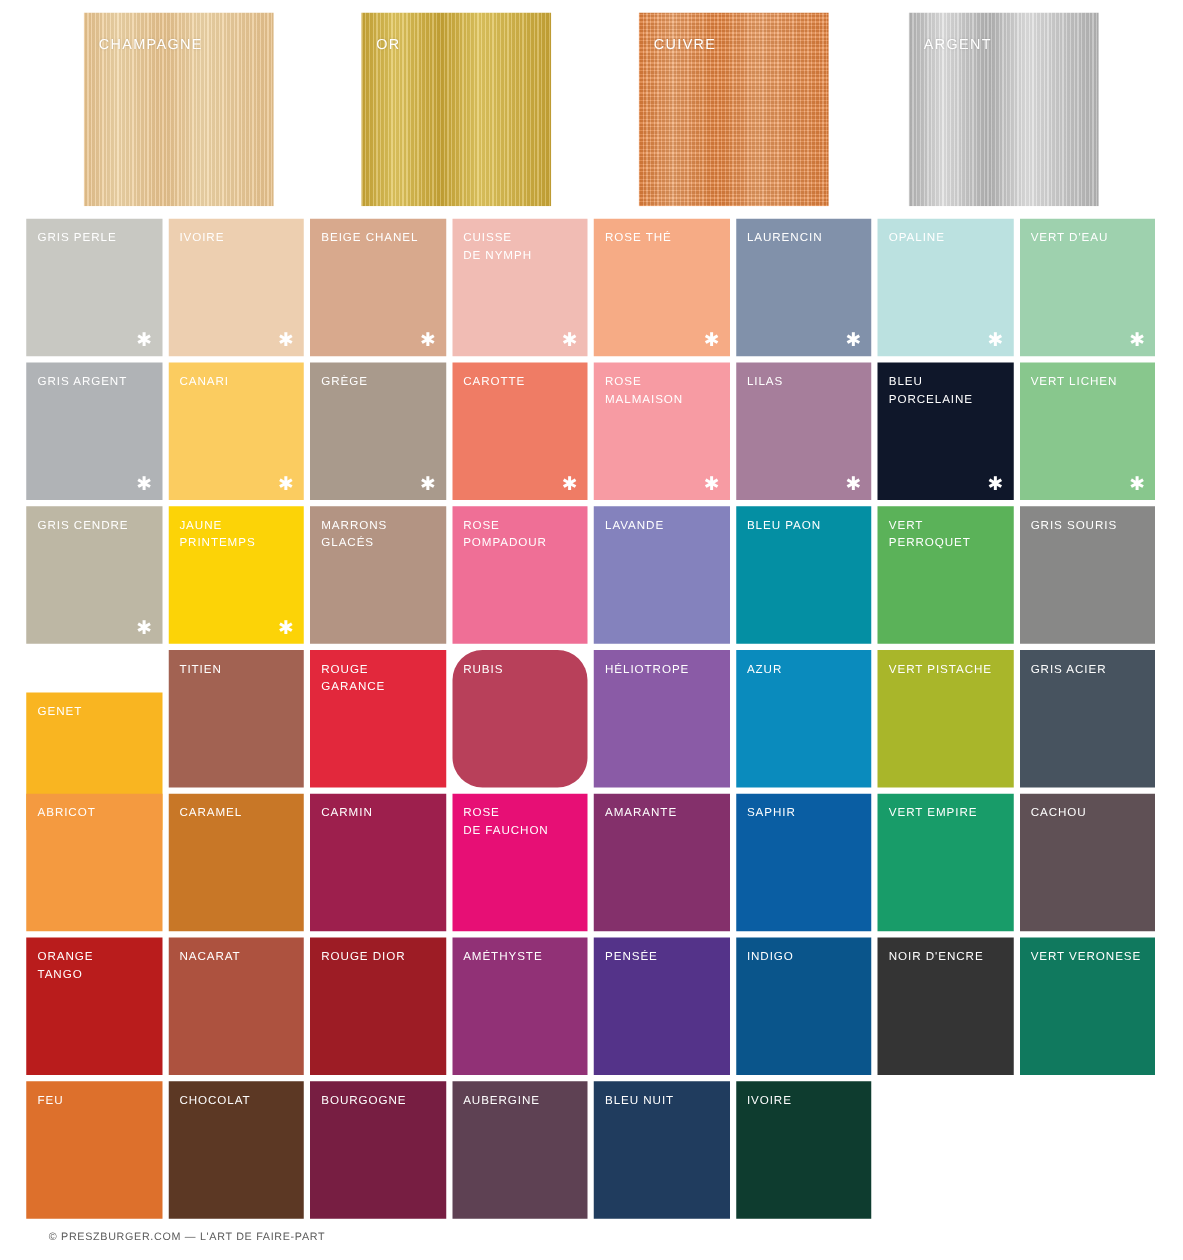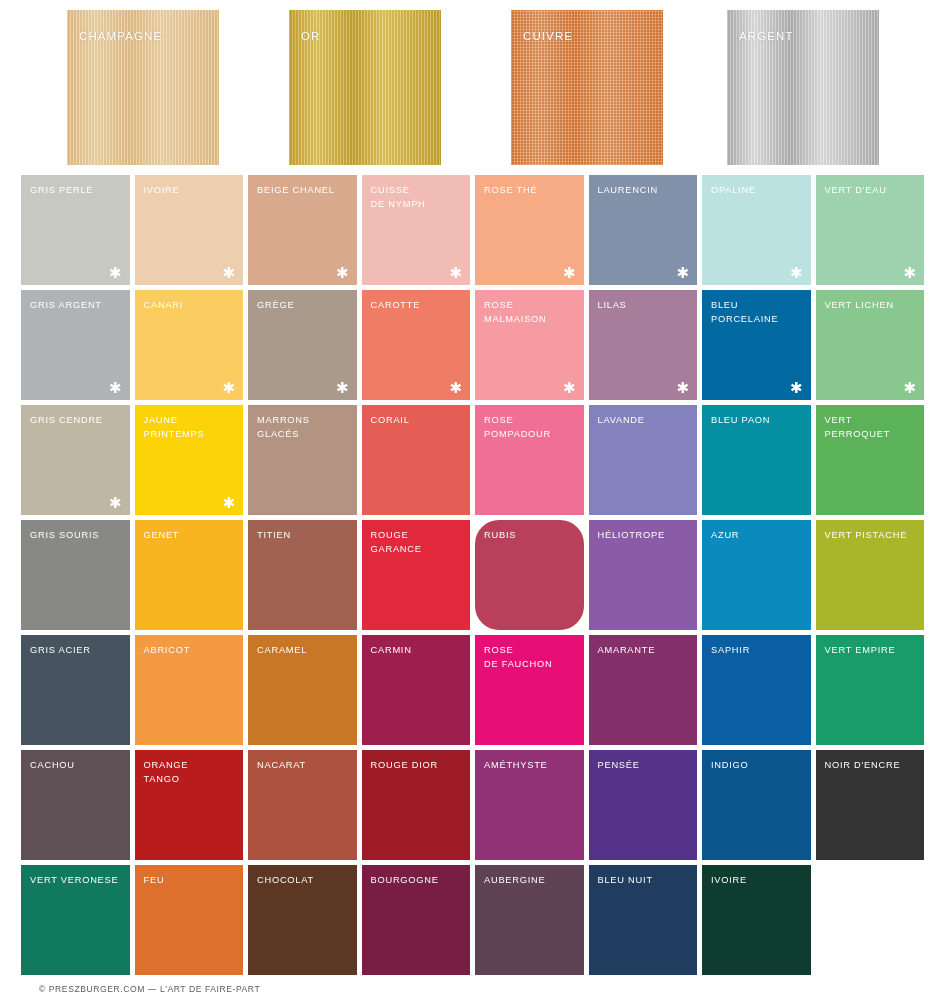--- a/index.html
+++ b/index.html
@@ -162,21 +162,21 @@
       </div>
       <div class="swatch" style="background: rgb(247, 155, 163);">
         <div class="name">ROSE
 MALMAISON</div>
         <div class="star">✱</div>
       </div>
       <div class="swatch" style="background: rgb(166, 126, 155);">
         <div class="name">LILAS</div>
         <div class="star">✱</div>
       </div>
-      <div class="swatch" style="background: #0369a1;">
+      <div class="swatch" style="background: #0f172a;">
         <div class="name">BLEU
 PORCELAINE</div>
         <div class="star">✱</div>
       </div>
       <div class="swatch" style="background: rgb(136, 199, 141);">
         <div class="name">VERT LICHEN</div>
         <div class="star">✱</div>
       </div>
       <div class="swatch" style="background: rgb(189, 183, 164);">
         <div class="name">GRIS CENDRE</div>
@@ -184,41 +184,38 @@
       </div>
       <div class="swatch" style="background: rgb(252, 211, 7);">
         <div class="name">JAUNE
 PRINTEMPS</div>
         <div class="star">✱</div>
       </div>
       <div class="swatch" style="background: rgb(179, 148, 131);">
         <div class="name">MARRONS
 GLACÉS</div>
       </div>
-      <div class="swatch" style="background: rgb(230, 93, 85);">
-        <div class="name">CORAIL</div>
-      </div>
       <div class="swatch" style="background: rgb(239, 111, 150);">
         <div class="name">ROSE
 POMPADOUR</div>
       </div>
       <div class="swatch" style="background: rgb(132, 130, 189);">
         <div class="name">LAVANDE</div>
       </div>
       <div class="swatch" style="background: rgb(4, 143, 163);">
         <div class="name">BLEU PAON</div>
       </div>
       <div class="swatch" style="background: rgb(91, 178, 89);">
         <div class="name">VERT
 PERROQUET</div>
       </div>
       <div class="swatch" style="background: rgb(136, 136, 135);">
         <div class="name">GRIS SOURIS</div>
       </div>
-      <div class="swatch" style="background: rgb(249, 181, 33);">
+      <div class="swatch" style="background: rgb(249, 181, 33); margin-top: 34px;">
         <div class="name">GENET</div>
       </div>
       <div class="swatch" style="background: rgb(162, 98, 82);">
         <div class="name">TITIEN</div>
       </div>
       <div class="swatch" style="background: rgb(226, 40, 60);">
         <div class="name">ROUGE
 GARANCE</div>
       </div>
       <div class="swatch" style="background: rgb(184, 64, 90); border-radius: 24px;">

